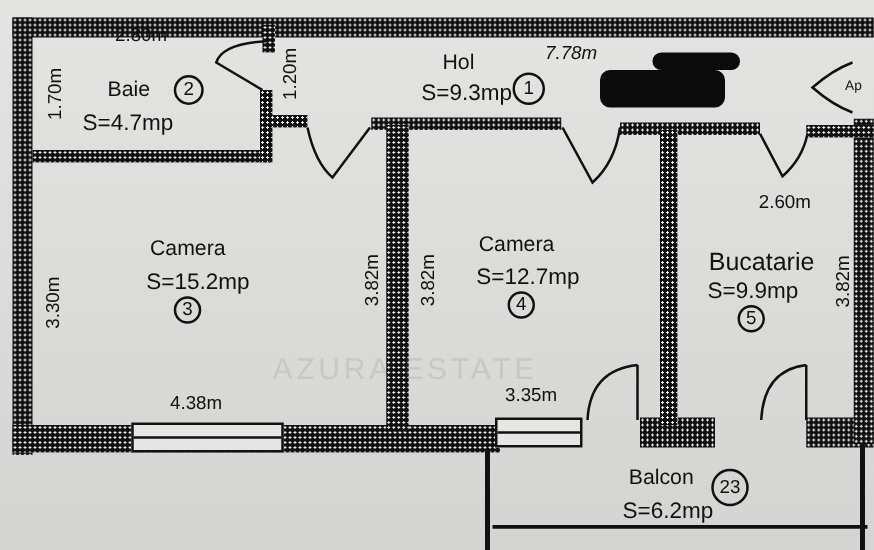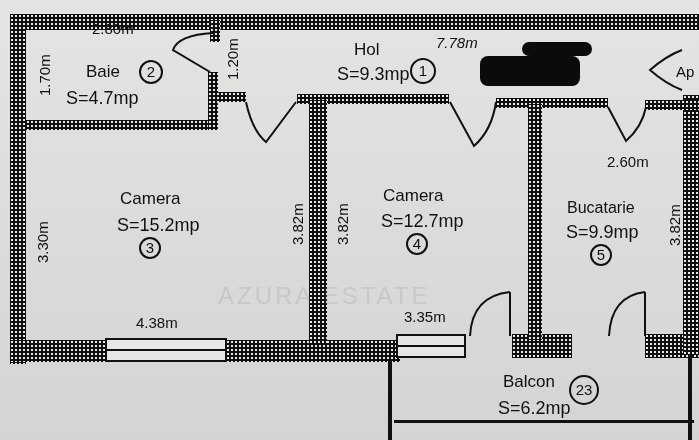--- a/index.html
+++ b/index.html
@@ -83,37 +83,37 @@
   <div class="lbl dim vert" style="left:36px;top:96px;">1.70m</div>
   <div class="lbl room" style="left:86px;top:62px;">Baie</div>
   <div class="num" style="left:139px;top:60px;width:24px;height:24px;line-height:20px;">2</div>
   <div class="lbl area" style="left:66px;top:88px;">S=4.7mp</div>
   <div class="lbl dim vert" style="left:224px;top:80px;">1.20m</div>
 
   <div class="lbl room" style="left:354px;top:40px;">Hol</div>
   <div class="lbl area" style="left:337px;top:64px;">S=9.3mp</div>
   <div class="num" style="left:410px;top:58px;width:26px;height:26px;line-height:22px;">1</div>
   <div class="lbl dim" style="left:436px;top:34px;font-style:italic;">7.78m</div>
-  <div class="lbl" style="left:676px;top:63px;font-size:15px;">Ap</div>
+  <div class="lbl" style="left:676px;top:63px;font-size:11px;">Ap</div>
 
   <div class="lbl room" style="left:120px;top:189px;">Camera</div>
   <div class="lbl area" style="left:117px;top:215px;">S=15.2mp</div>
   <div class="num" style="left:139px;top:237px;width:22px;height:22px;line-height:18px;">3</div>
   <div class="lbl dim vert" style="left:34px;top:263px;">3.30m</div>
   <div class="lbl dim vert" style="left:289px;top:245px;">3.82m</div>
   <div class="lbl dim" style="left:136px;top:314px;">4.38m</div>
 
   <div class="lbl room" style="left:383px;top:186px;">Camera</div>
   <div class="lbl area" style="left:381px;top:211px;">S=12.7mp</div>
   <div class="num" style="left:406px;top:233px;width:22px;height:22px;line-height:18px;">4</div>
   <div class="lbl dim vert" style="left:334px;top:245px;">3.82m</div>
   <div class="lbl dim" style="left:404px;top:308px;">3.35m</div>
 
   <div class="lbl dim" style="left:594px;top:153px;margin-left:13px;">2.60m</div>
-  <div class="lbl room" style="left:567px;top:199px;font-size:16px;">Bucatarie</div>
+  <div class="lbl room" style="left:567px;top:199px;font-size:20px;">Bucatarie</div>
   <div class="lbl area" style="left:566px;top:222px;">S=9.9mp</div>
   <div class="num" style="left:590px;top:244px;width:22px;height:22px;line-height:18px;">5</div>
   <div class="lbl dim vert" style="left:666px;top:246px;">3.82m</div>
 
   <div class="lbl room" style="left:503px;top:372px;">Balcon</div>
   <div class="num" style="left:569px;top:375px;width:30px;height:30px;line-height:26px;text-align:center;">23</div>
   <div class="lbl area" style="left:498px;top:398px;">S=6.2mp</div>
 </div>
 
 </body></html>

